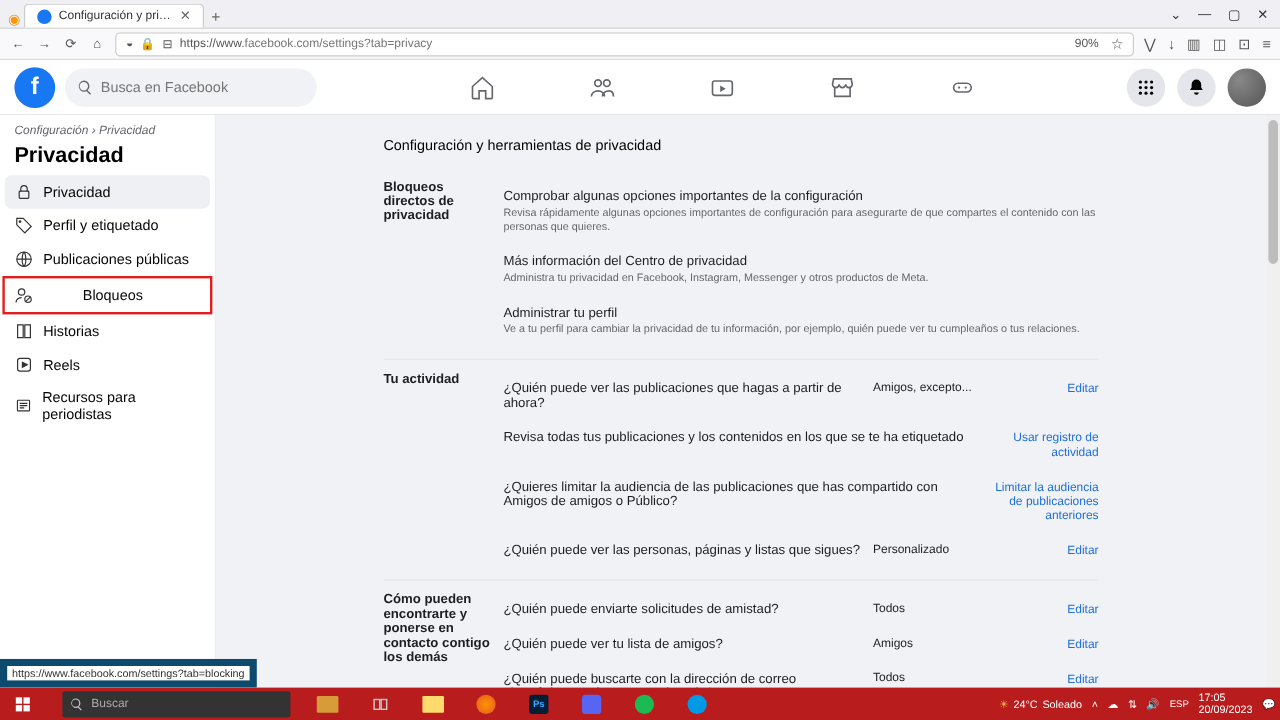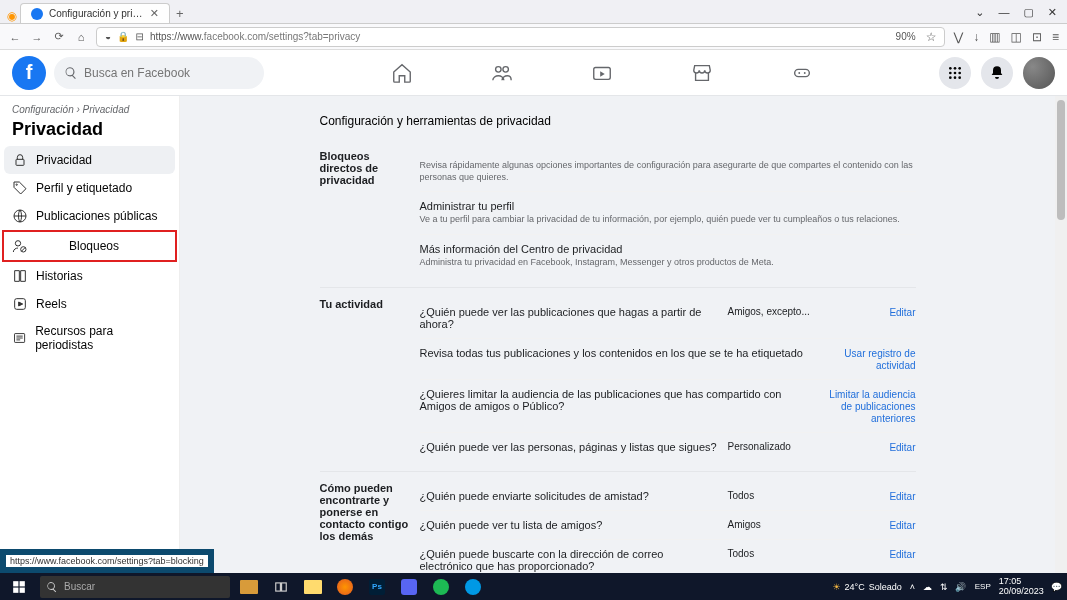--- a/index.html
+++ b/index.html
@@ -66,21 +66,21 @@
 .row-action { width:90px; text-align:right; }
 .row-action a { color:#216fdb; cursor:pointer; font-size:10px; }
 
 .scrollbar { width:12px; background:#f0f0f0; }
 .scroll-thumb { width:8px; height:120px; background:#bdbdbd; border-radius:4px; margin:4px auto; }
 
 
 .status-hover { position:absolute; bottom:27px; left:0; background:#fff; border:6px solid #0c4a6e; font-size:9px; padding:1px 4px; color:#333; }
 
 
-.taskbar { position:absolute; bottom:0; left:0; right:0; height:27px; background:#0f172a; display:flex; align-items:center; padding:0 4px; gap:6px; }
+.taskbar { position:absolute; bottom:0; left:0; right:0; height:27px; background:#b91c1c; display:flex; align-items:center; padding:0 4px; gap:18px; }
 .tb-btn { width:30px; height:25px; display:flex; align-items:center; justify-content:center; cursor:pointer; }
 .tb-search { display:flex; align-items:center; background:#333; border-radius:2px; height:22px; padding:0 6px; gap:6px; width:190px; }
 .tb-search svg { width:12px; height:12px; fill:#ccc; }
 .tb-search span { color:#aaa; font-size:10px; }
 .tb-icon { width:26px; height:25px; display:flex; align-items:center; justify-content:center; }
 .tb-right { margin-left:auto; display:flex; align-items:center; gap:8px; color:#fff; font-size:9px; }
 .tb-weather { display:flex; align-items:center; gap:4px; }
 .tb-clock { text-align:left; line-height:1.1; }
 </style>
 </head>
@@ -248,33 +248,34 @@
 
   <div class="content">
     <div class="content-inner">
       <div class="page-title">Configuración y herramientas de privacidad</div>
       <div id="sections">
           <div class="section">
             <div class="sec-label">Bloqueos directos de privacidad</div>
             <div class="sec-rows">
               <div class="row">
                 <div class="row-main">
+                  <div class="row-title">Comprobar algunas opciones importantes de la configuración</div>
                   <div class="row-sub">Revisa rápidamente algunas opciones importantes de configuración para asegurarte de que compartes el contenido con las personas que quieres.</div>
+                </div>
+              </div>
+              <div class="row">
+                <div class="row-main">
+                  <div class="row-title">Más información del Centro de privacidad</div>
+                  <div class="row-sub">Administra tu privacidad en Facebook, Instagram, Messenger y otros productos de Meta.</div>
                 </div>
               </div>
               <div class="row">
                 <div class="row-main">
                   <div class="row-title">Administrar tu perfil</div>
                   <div class="row-sub">Ve a tu perfil para cambiar la privacidad de tu información, por ejemplo, quién puede ver tu cumpleaños o tus relaciones.</div>
-                </div>
-              </div>
-              <div class="row">
-                <div class="row-main">
-                  <div class="row-title">Más información del Centro de privacidad</div>
-                  <div class="row-sub">Administra tu privacidad en Facebook, Instagram, Messenger y otros productos de Meta.</div>
                 </div>
               </div>
             </div>
           </div>
           <div class="section">
             <div class="sec-label">Tu actividad</div>
             <div class="sec-rows">
               <div class="row">
                 <div class="row-main">
                   <div class="row-title">¿Quién puede ver las publicaciones que hagas a partir de ahora?</div>

